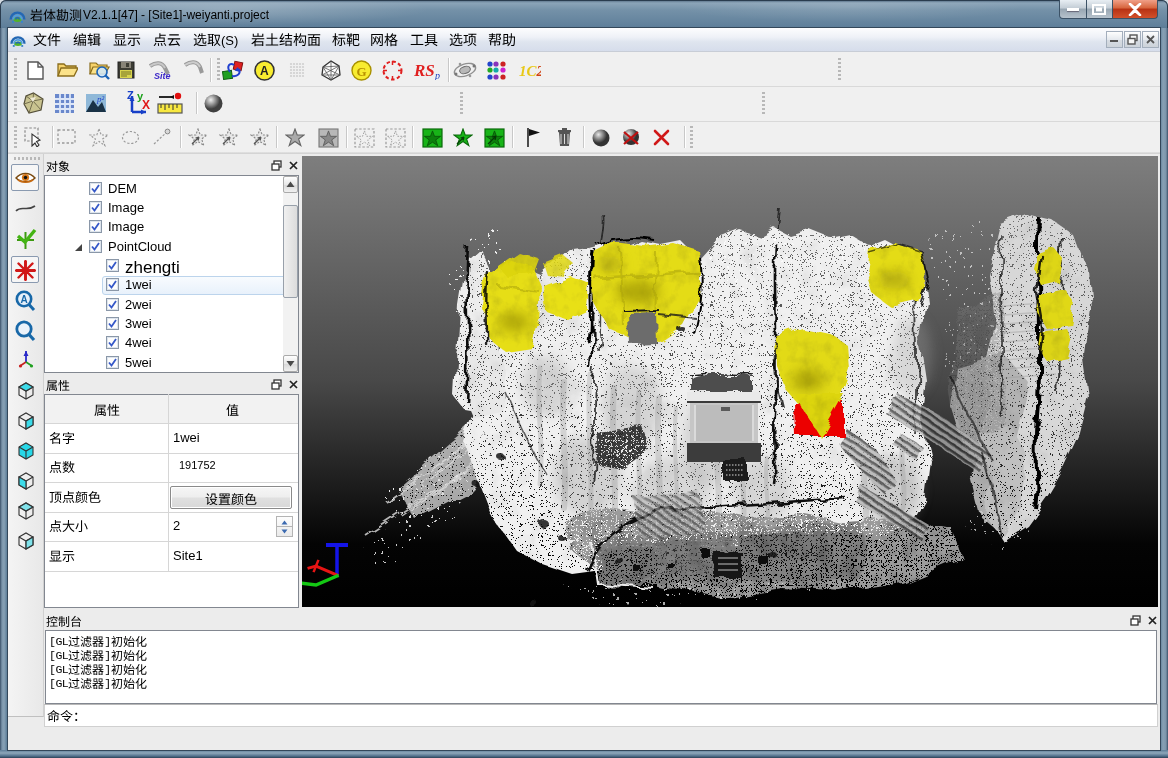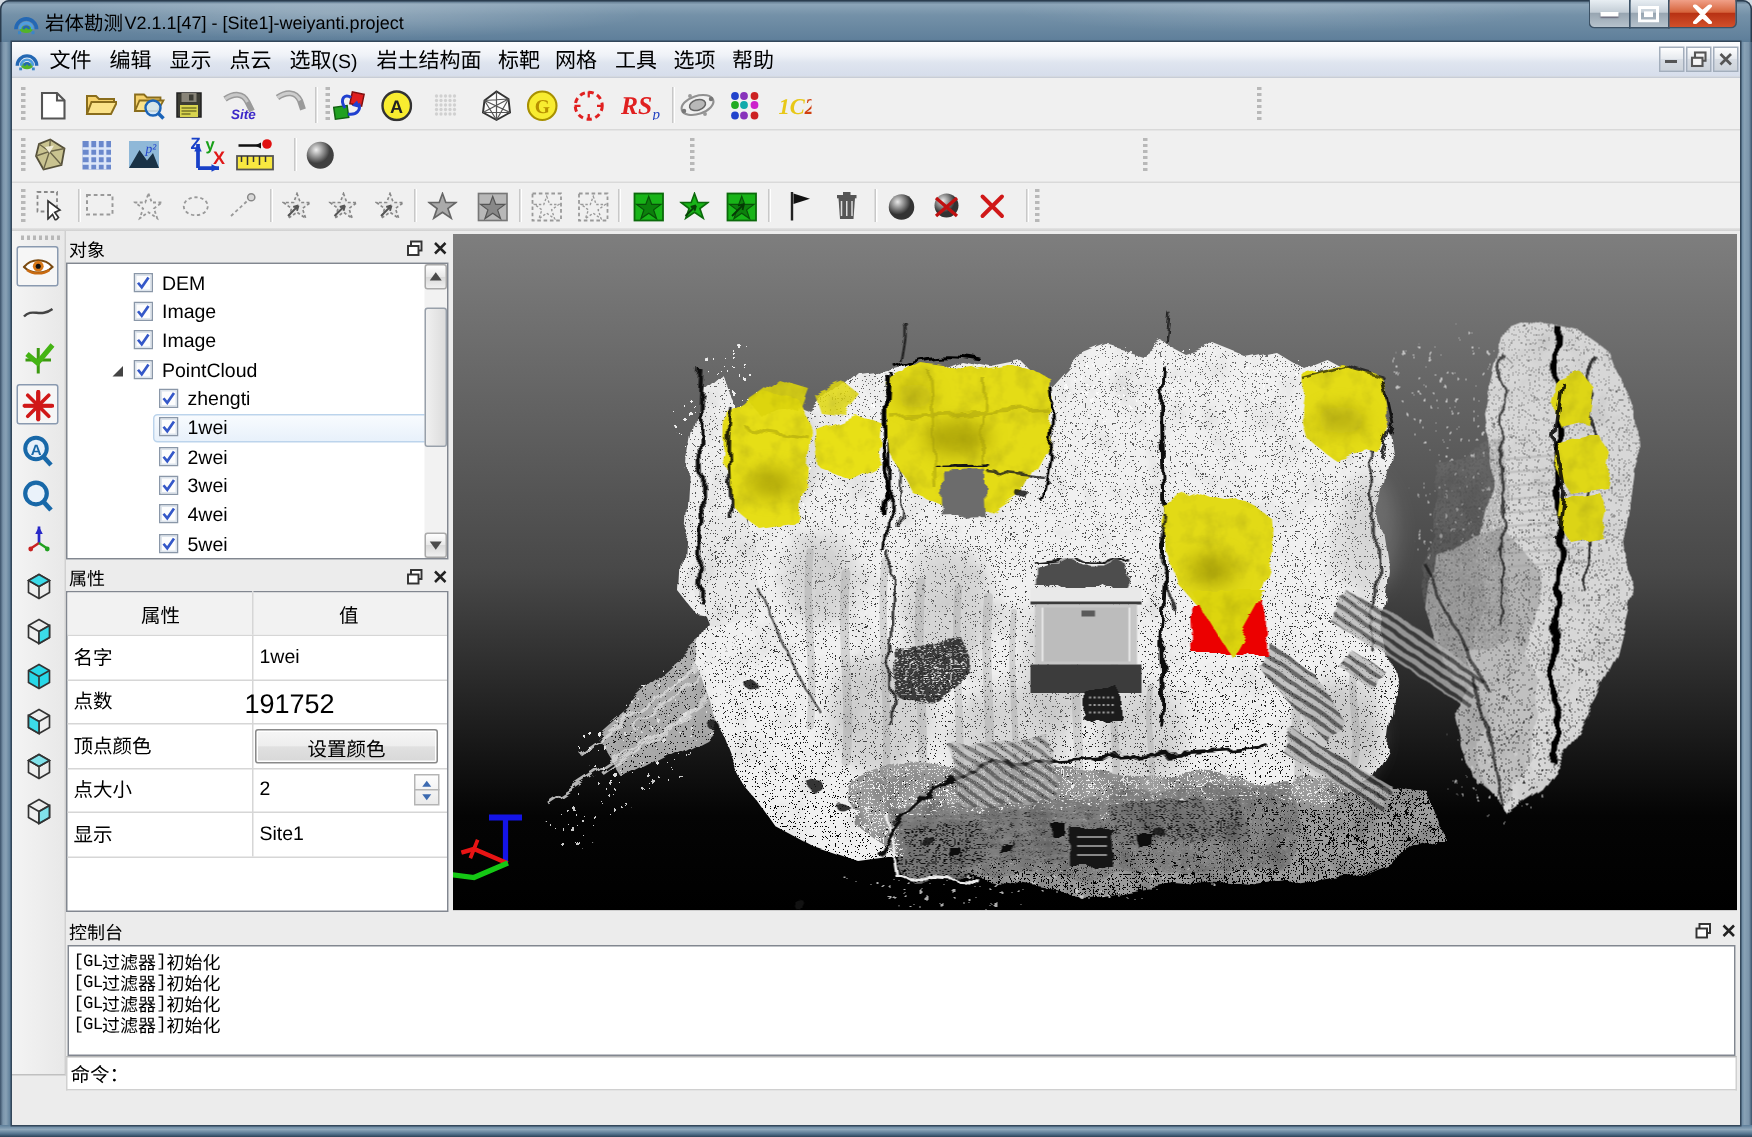--- a/index.html
+++ b/index.html
@@ -571,21 +571,21 @@
     <rect x="0.5" y="0.5" width="12" height="12" fill="#fdfdfd" stroke="#8a97a8"></rect>
     <rect x="1.5" y="1.5" width="10" height="10" fill="none" stroke="#dde4ec"></rect>
     <path d="M3 6.5 L5.5 9.5 L10 3" stroke="#3558c8" stroke-width="1.8" fill="none"></path>
   </svg>
 <div class="abs" style="left:108px;top:239px;font-size:13px">PointCloud</div>
 <svg class="abs" style="left:106px;top:259px" width="13" height="13" viewBox="0 0 13 13">
     <rect x="0.5" y="0.5" width="12" height="12" fill="#fdfdfd" stroke="#8a97a8"></rect>
     <rect x="1.5" y="1.5" width="10" height="10" fill="none" stroke="#dde4ec"></rect>
     <path d="M3 6.5 L5.5 9.5 L10 3" stroke="#3558c8" stroke-width="1.8" fill="none"></path>
   </svg>
-<div class="abs" style="left:125px;top:258px;font-size:13px">zhengti</div>
+<div class="abs" style="left:125px;top:258px;font-size:17px">zhengti</div>
 <div class="abs" style="left:102px;top:276px;width:188px;height:19px;background:linear-gradient(180deg,#f8fbfe,#e8f1fb);border:1px solid #bcd4ec;border-radius:3px;"></div>
 <svg class="abs" style="left:106px;top:278px" width="13" height="13" viewBox="0 0 13 13">
     <rect x="0.5" y="0.5" width="12" height="12" fill="#fdfdfd" stroke="#8a97a8"></rect>
     <rect x="1.5" y="1.5" width="10" height="10" fill="none" stroke="#dde4ec"></rect>
     <path d="M3 6.5 L5.5 9.5 L10 3" stroke="#3558c8" stroke-width="1.8" fill="none"></path>
   </svg>
 <div class="abs" style="left:125px;top:277px;font-size:13px">1wei</div>
 <svg class="abs" style="left:106px;top:298px" width="13" height="13" viewBox="0 0 13 13">
     <rect x="0.5" y="0.5" width="12" height="12" fill="#fdfdfd" stroke="#8a97a8"></rect>
     <rect x="1.5" y="1.5" width="10" height="10" fill="none" stroke="#dde4ec"></rect>
@@ -661,21 +661,21 @@
         <use href="#u5B57" x="1000.0"></use>
       </g>
     </svg></div>
 <div class="abs" style="left:173px;top:430px;font-size:13px">1wei</div>
 <div class="abs" style="left:49px;top:458px"><svg class="ck" width="26" height="16" viewBox="0 0 26 16" style="width:26px;height:16px">
       <g transform="translate(0,13) scale(0.01300)" fill="#000">
         <use href="#u70B9" x="0.0"></use>
         <use href="#u6570" x="1000.0"></use>
       </g>
     </svg></div>
-<div class="abs" style="left:163px;top:459px;font-size:18px">191752</div>
+<div class="abs" style="left:179px;top:459px;font-size:11px">191752</div>
 <div class="abs" style="left:49px;top:488px"><svg class="ck" width="52" height="16" viewBox="0 0 52 16" style="width:52px;height:16px">
       <g transform="translate(0,13) scale(0.01300)" fill="#000">
         <use href="#u9876" x="0.0"></use>
         <use href="#u70B9" x="1000.0"></use>
         <use href="#u989C" x="2000.0"></use>
         <use href="#u8272" x="3000.0"></use>
       </g>
     </svg></div>
 <div class="abs" style="left:49px;top:517px"><svg class="ck" width="40" height="16" viewBox="0 0 40 16" style="width:40px;height:16px">
       <g transform="translate(0,13) scale(0.01300)" fill="#000">

